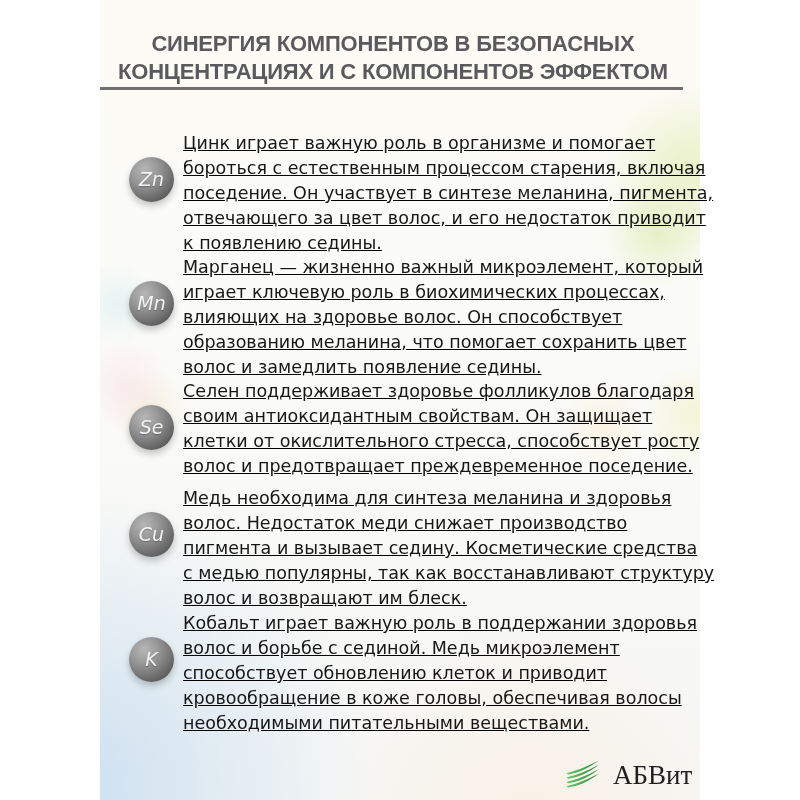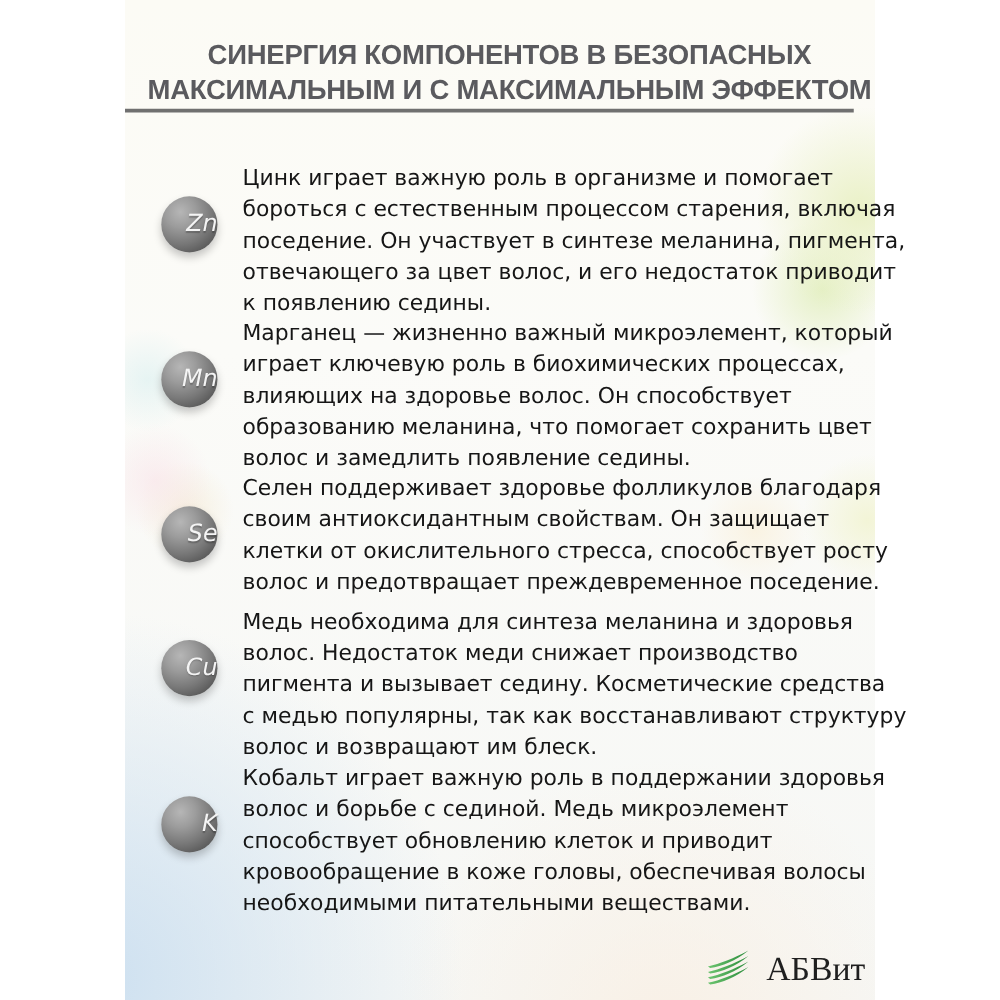--- a/index.html
+++ b/index.html
@@ -32,45 +32,45 @@
 
   .divider { position: absolute; left: 0; top: 87px; width: 583px; height: 2.5px; background: #707070; }
 
   .block { position: absolute; left: 0; width: 600px; padding: 0; }
   .b0 { top: 131px; } .b1 { top: 255px; } .b2 { top: 379px; } .b3 { top: 486px; } .b4 { top: 611px; }
 
   .sphere {
     position: absolute; left: 29px; top: 26px; width: 45px; height: 45px; border-radius: 50%;
     background: radial-gradient(circle at 34% 28%, #b6b6b6 0%, #9c9c9c 28%, #787878 58%, #535353 85%, #474747 100%);
     box-shadow: 0 4px 7px rgba(0,0,0,0.22);
-    display: flex; align-items: center; justify-content: flex-end;
+    display: flex; align-items: center; justify-content: center;
   }
   .sphere span {
     color: #f4f4f4; font-style: italic; font-size: 19px; line-height: 1;
     font-family: "DejaVu Sans", sans-serif; text-shadow: 0 1px 1px rgba(0,0,0,0.25);
   }
 
-  .lines { position: absolute; left: 94px; top: 0; white-space: nowrap; }
+  .lines { position: absolute; left: 83px; top: 0; white-space: nowrap; text-decoration: underline; }
   .ln { font-size: 17.5px; line-height: 25px; color: #161616; }
 
   .logo { position: absolute; left: 462px; top: 760px; display: flex; align-items: flex-start; gap: 9px; }
   .logo svg { display: block; }
   .brand-name {
     font-family: "Liberation Serif", serif; font-size: 27px; line-height: 30px; color: #1f1f1f;
   }
 </style>
 </head>
 <body>
 
 <div class="canvas">
   <div class="strip">
 
     <div class="title">
       <div>СИНЕРГИЯ КОМПОНЕНТОВ В БЕЗОПАСНЫХ</div>
-      <div>МАКСИМАЛЬНЫМ И С МАКСИМАЛЬНЫМ ЭФФЕКТОМ</div>
+      <div>КОНЦЕНТРАЦИЯХ И С КОМПОНЕНТОВ ЭФФЕКТОМ</div>
     </div>
     <div class="divider"></div>
 
     <div class="block b0">
       <div class="sphere">
         <span>Zn</span>
       </div>
       <div class="lines">
         <div class="ln">Цинк играет важную роль в организме и помогает</div>
         <div class="ln">бороться с естественным процессом старения, включая</div>

